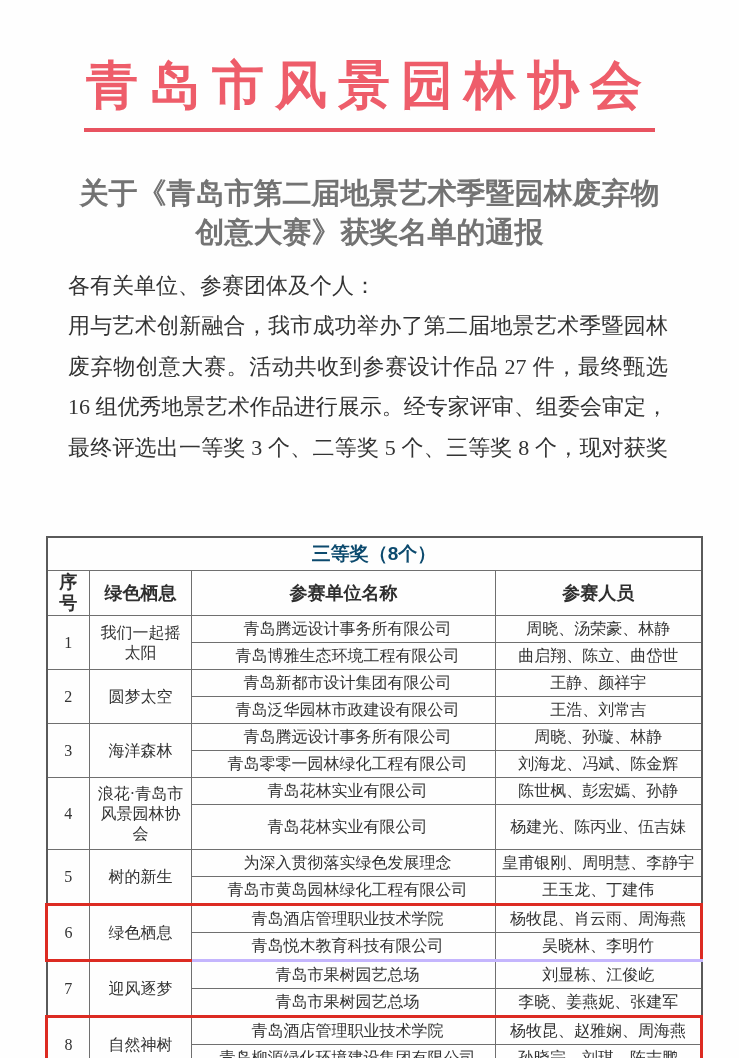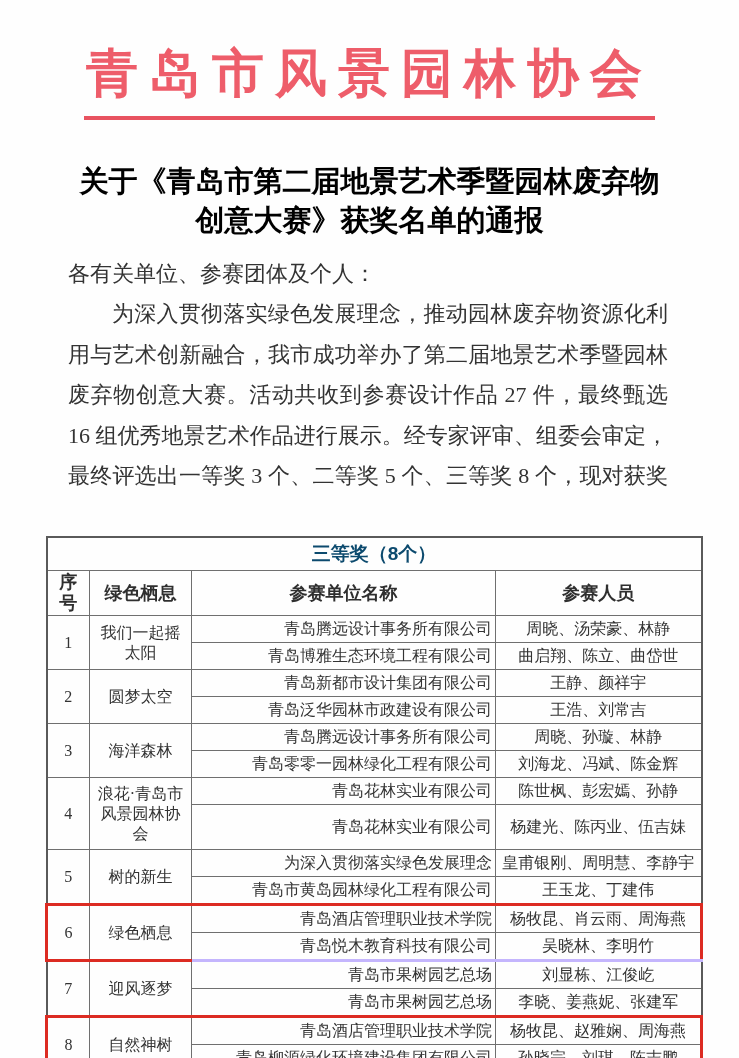--- a/index.html
+++ b/index.html
@@ -11,42 +11,42 @@
     overflow: hidden;
   }
   .page {
     position: relative;
     width: 739px; height: 1058px;
     background: #fefefe;
   }
   
   .org-title {
     margin: 0;
-    padding-top: 44px;
+    padding-top: 56px;
     text-align: center;
     font-size: 52px;
     font-weight: bold;
     letter-spacing: 11px;
     color: #ee5d6a;
     line-height: 1.15;
     white-space: nowrap;
   }
   .org-rule {
     width: 571px; height: 4px;
     background: #e85360;
     margin: 12px auto 0 auto;
   }
   
   .doc-title {
     margin-top: 42px;
     text-align: center;
     font-size: 29px;
     font-weight: bold;
     line-height: 39px;
-    color: #000000;
+    color: #737373;
   }
   
   .body-text {
     margin: 14px 71px 12px 68px;
     font-size: 22px;
     line-height: 40.5px;
     color: #333333;
   }
   .line { white-space: nowrap; }
   .line.j {
@@ -87,21 +87,21 @@
     font-size: 18px;
     font-weight: bold;
     text-align: center;
     font-family: "Liberation Sans", "DejaVu Sans", sans-serif;
     color: #2f2f2f;
     line-height: 21px;
   }
   .award-table td { font-size: 16px; color: #333333; }
   td.no-cell    { text-align: center; }
   td.title-cell { text-align: center; line-height: 20px; padding: 0 7px; }
-  td.unit-cell  { text-align: right; padding-left: 11px; height: 24px; }
+  td.unit-cell  { text-align: center; padding-left: 11px; height: 24px; }
   td.people-cell{ text-align: center; height: 24px; }
   tr.tall td.unit-cell, tr.tall td.people-cell { height: 42px; }
   
   tbody.hl td.no-cell    { border-left: 3px solid #dc2b22; }
   tbody.hl td.people-cell{ border-right: 3px solid #dc2b22; }
   tbody.hl tr:first-child td { border-top: 3px solid #dc2b22; }
   tbody.hl tr:last-child  td { border-bottom: 3px solid #c4b5fd; }
   tbody.hl td.no-cell, tbody.hl td.title-cell { border-bottom: 3px solid #dc2b22; }
 </style>
 </head>
@@ -112,21 +112,20 @@
   <h1 class="org-title">青岛市风景园林协会</h1>
   <div class="org-rule"></div>
 
   <div class="doc-title">
     <div>关于《青岛市第二届地景艺术季暨园林废弃物</div>
     <div>创意大赛》获奖名单的通报</div>
   </div>
 
   <div class="body-text">
     <div class="line">各有关单位、参赛团体及个人：</div>
-    <div class="line j indent">为深入贯彻落实绿色发展理念，推动园林废弃物资源化利</div>
     <div class="line j">用与艺术创新融合，我市成功举办了第二届地景艺术季暨园林</div>
     <div class="line j">废弃物创意大赛。活动共收到参赛设计作品 27 件，最终甄选</div>
     <div class="line j">16 组优秀地景艺术作品进行展示。经专家评审、组委会审定，</div>
     <div class="line j">最终评选出一等奖 3 个、二等奖 5 个、三等奖 8 个，现对获奖</div>
   </div>
 
   <table class="award-table">
     <colgroup>
         <col class="c-no">
         <col class="c-title">

